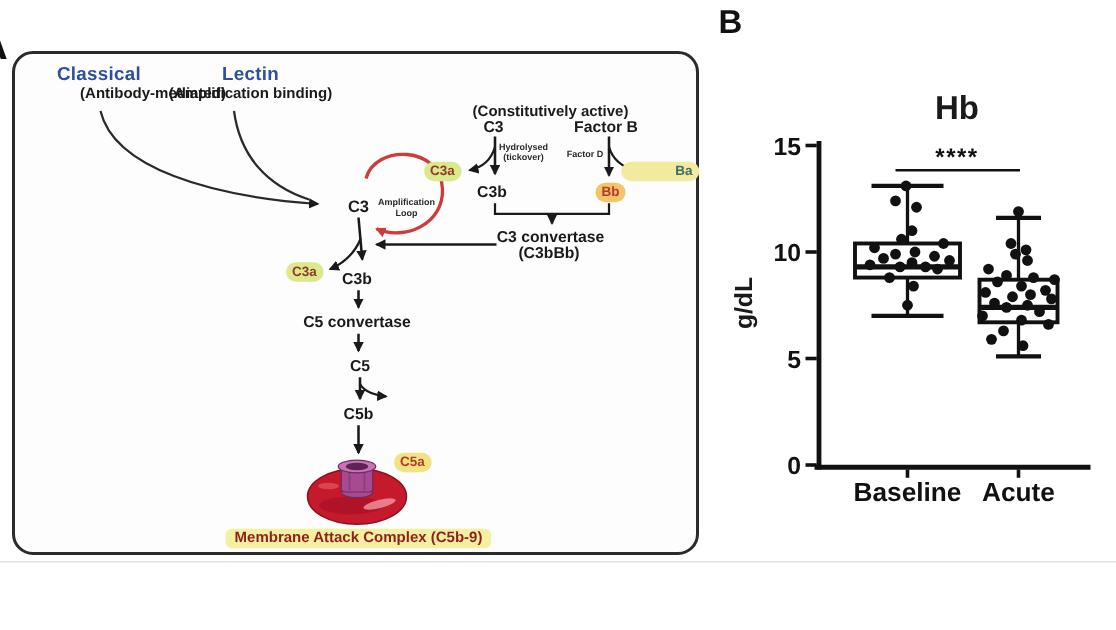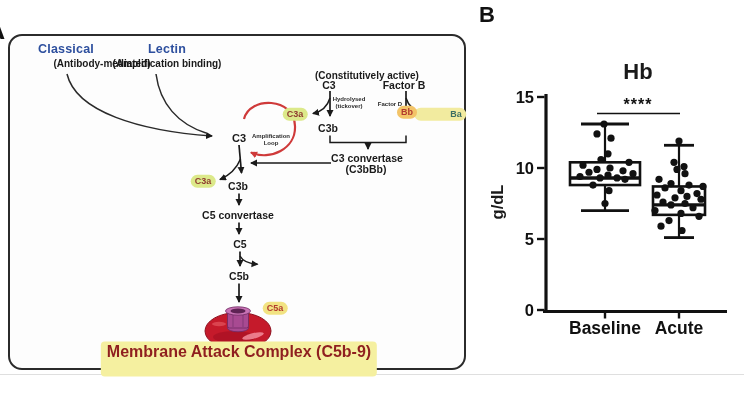--- a/index.html
+++ b/index.html
@@ -12,21 +12,21 @@
   .lbl{position:absolute;transform:translate(-50%,-50%);white-space:nowrap;font-weight:bold;color:#1a1a1a;}
   .heading{font-size:12.5px;color:var(--heading_color);letter-spacing:.2px;}
   .sub{font-size:10px;}
   .node{font-size:10.5px;}
   .tiny{font-size:6px;color:#2a2a2a;line-height:6.5px;text-align:center;}
   .pill{font-size:9px;padding:1px 4px 1.5px;border-radius:7px;}
   .pill-c3a{background:var(--c3a_pill_bg);color:var(--c3a_pill_text);}
   .pill-ba{background:var(--ba_pill_bg);color:var(--ba_pill_text);padding-left:36px;}
   .pill-bb{background:var(--bb_pill_bg);color:var(--bb_pill_text);}
   .pill-c5a{background:var(--c5a_pill_bg);color:var(--c5a_pill_text);margin-top:44px;}
-  .mac{font-size:16px;padding:1px 6px 16px;border-radius:4px;background:var(--mac_bg);color:var(--mac_text);}
+  .mac{font-size:10px;padding:1px 6px 1px;border-radius:4px;background:var(--mac_bg);color:var(--mac_text);}
   .panel-letter{position:absolute;font-weight:bold;font-size:28px;color:#111;}
   .hb-title{font-size:22px;}
   .gdl{font-size:16.5px;transform:translate(-50%,-50%) rotate(-90deg);}
   svg text{font-family:"Liberation Sans",sans-serif;font-weight:bold;fill:#111;}
   svg .tick-label{font-size:16.5px;}
   svg .cat-label{font-size:17.5px;}
   svg .sig-label{font-size:16px;letter-spacing:1px;}
 </style>
 </head>
 <body>
@@ -172,21 +172,21 @@
 
   <div class="lbl node" style="left:329px;top:85px;">C3</div>
   <div class="lbl node" style="left:404px;top:85px;">Factor B</div>
   <div class="lbl tiny" style="left:349px;top:99px;">Hydrolysed</div>
   <div class="lbl tiny" style="left:349px;top:106px;">(tickover)</div>
   <div class="lbl tiny" style="left:390px;top:104px;">Factor D</div>
 
   <div class="lbl pill pill-c3a" style="left:295px;top:114px;">C3a</div>
   <div class="lbl node" style="left:328px;top:128px;">C3b</div>
   <div class="lbl pill pill-ba" style="left:440px;top:114px;">Ba</div>
-  <div class="lbl pill pill-bb" style="left:407px;top:112px;">Bb</div>
+  <div class="lbl pill pill-bb" style="left:407px;top:128px;">Bb</div>
 
   <div class="lbl node" style="left:367px;top:158px;">C3 convertase</div>
   <div class="lbl node" style="left:366px;top:169px;">(C3bBb)</div>
 
   <div class="lbl node" style="left:239px;top:138px;font-size:11px;">C3</div>
   <div class="lbl tiny" style="left:271px;top:136px;">Amplification</div>
   <div class="lbl tiny" style="left:271px;top:143px;">Loop</div>
 
   <div class="lbl pill pill-c3a" style="left:203px;top:181px;">C3a</div>
   <div class="lbl node" style="left:238px;top:186px;">C3b</div>

